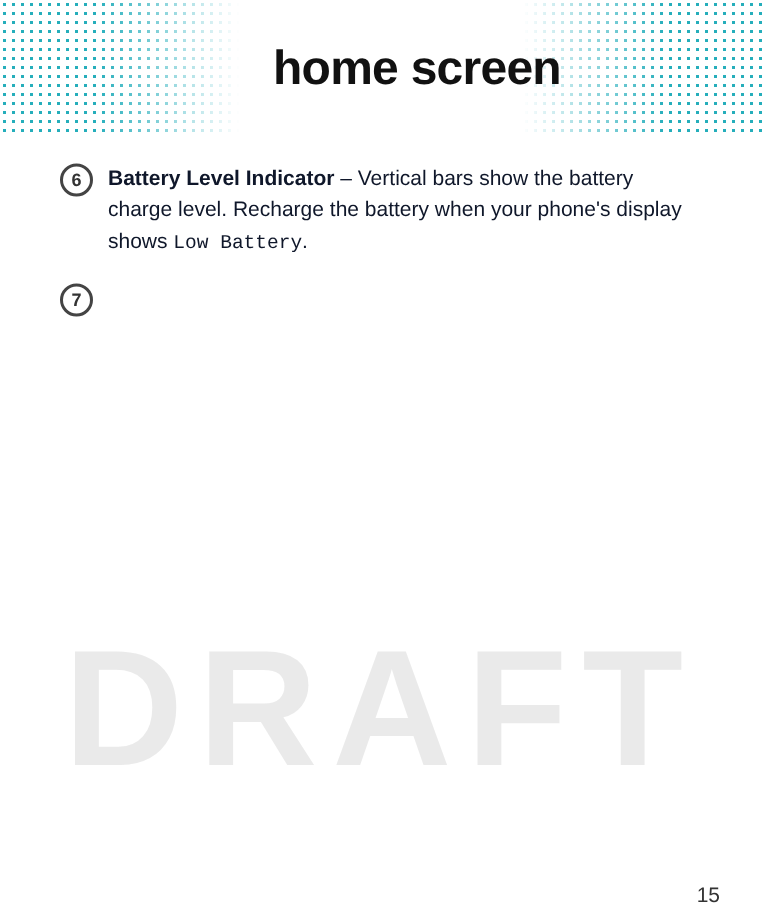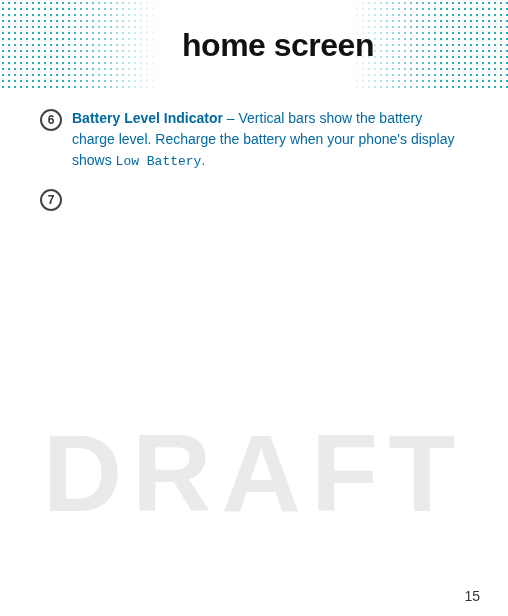--- a/index.html
+++ b/index.html
@@ -85,21 +85,21 @@
       font-size: 12px;
       font-weight: bold;
       color: #333333;
       flex-shrink: 0;
       margin-top: 1px;
       margin-right: 10px;
     }
 
     .item-text {
       font-size: 14px;
-      color: #0369a1;
+      color: #0f172a;
       line-height: 1.5;
       flex: 1;
     }
 
     .item-text strong {
       font-weight: bold;
     }
 
     .low-battery {
       font-family: 'Courier New', Courier, monospace;

